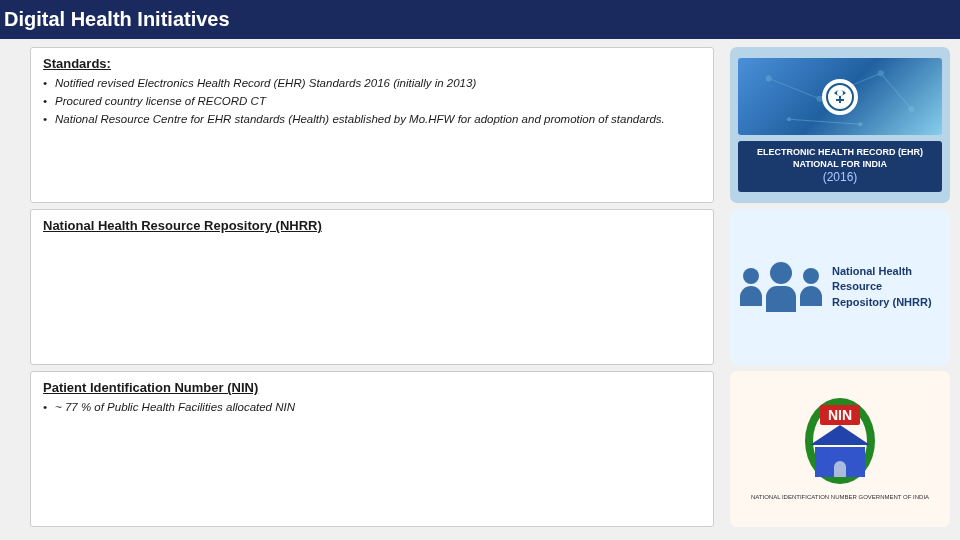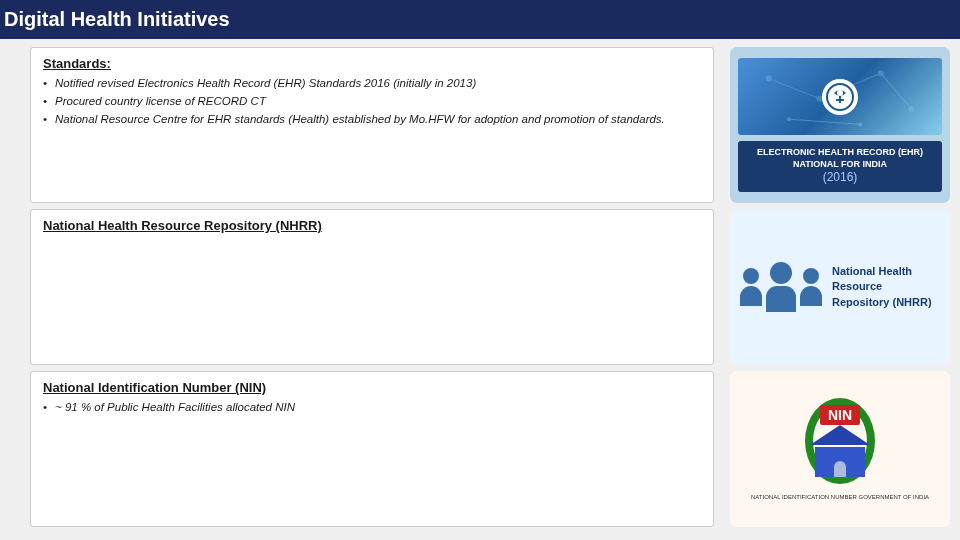--- a/index.html
+++ b/index.html
@@ -358,23 +358,23 @@
             <div class="person-body"></div>
           </div>
         </div>
         <div class="nhrr-text">National Health Resource Repository (NHRR)</div>
       </div>
     </div>
   </div>
 
   <div class="section-row">
     <div class="section-card">
-      <div class="section-title">National Identification Number (NIN)</div>
+      <div class="section-title">Patient Identification Number (NIN)</div>
       <ul class="bullet-list">
-        <li>~ 91 % of Public Health Facilities allocated NIN</li>
+        <li>~ 77 % of Public Health Facilities allocated NIN</li>
       </ul>
     </div>
     <div class="side-image">
       <div class="nin-image">
         <div class="nin-wreath">
           <div class="nin-inner">
             <div class="nin-logo-text">NIN</div>
             <div class="nin-building">
               <div class="nin-roof"></div>
               <div class="nin-walls">

